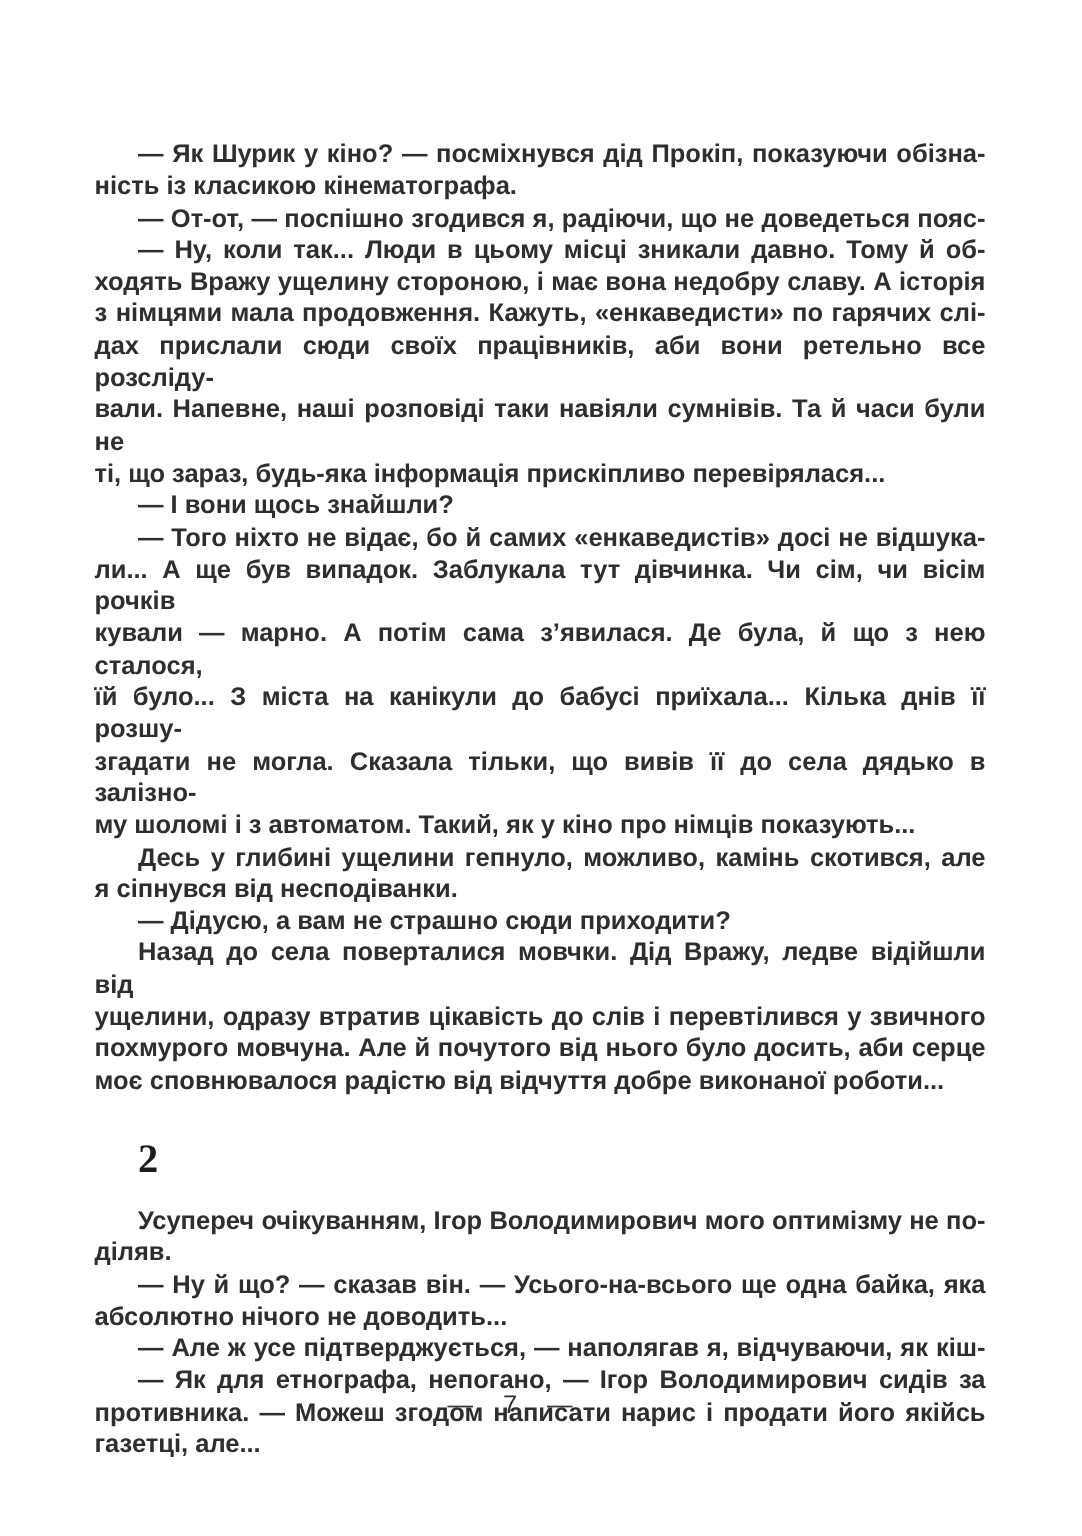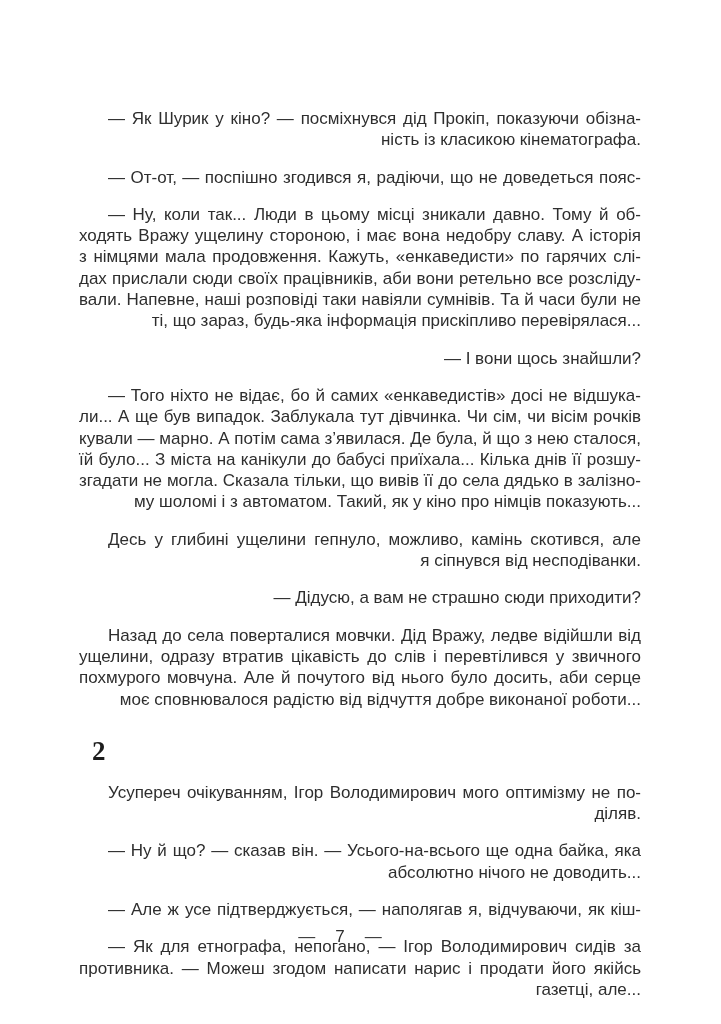--- a/index.html
+++ b/index.html
@@ -18,24 +18,25 @@
   .text-column {
     position: absolute;
     left: 63px;
     top: 92px;
     width: 594px;
     font-size: 17px;
     line-height: 21.3px;
     color: #2e2e2e;
   }
   .paragraph {
-    margin: 16px;
+    margin: 0;
+    font-weight: bold;
   }
   .line {
-    text-align: right;
+    text-align: left;
   }
   .line.jl {
     text-align: justify;
     text-align-last: justify;
   }
   .line.indent {
     text-indent: 29px;
   }
   .section-heading {
     font-family: "Liberation Serif", serif;

